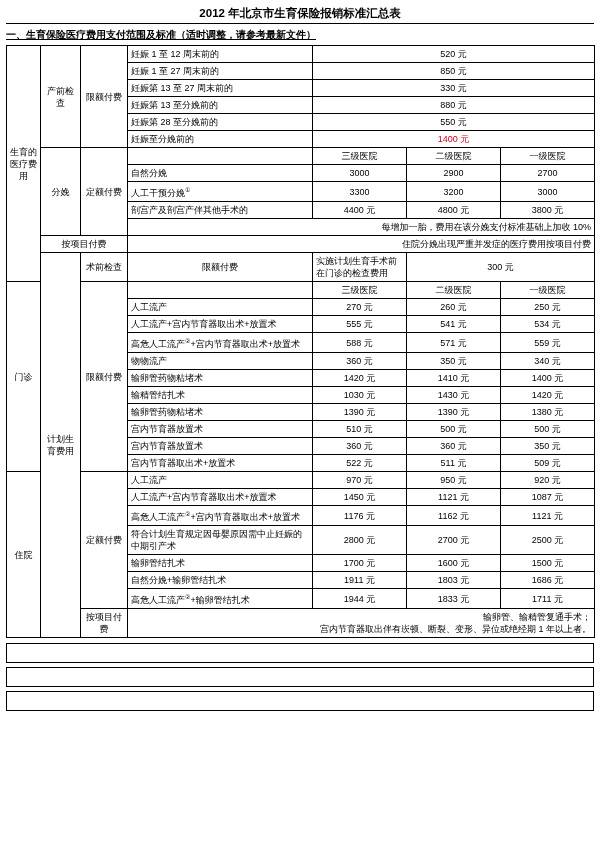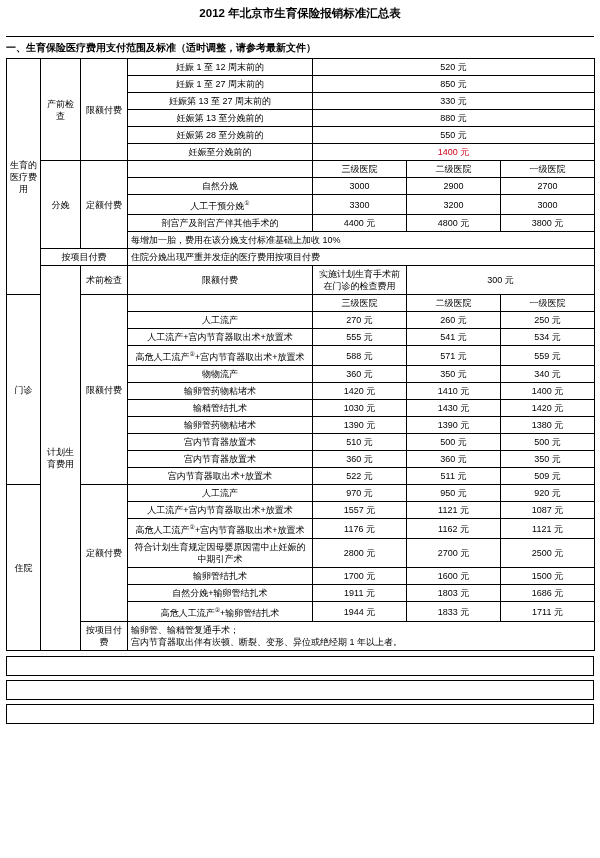--- a/index.html
+++ b/index.html
@@ -19,52 +19,53 @@
     width: 600px;
     height: 858px;
     box-sizing: border-box;
     padding: 4px 6px 0 6px;
   }
   .doc-title {
     text-align: center;
     font-size: 11.5px;
     font-weight: bold;
     line-height: 15px;
-    padding-bottom: 15px;
+    padding-bottom: 2px;
     border-bottom: 1.2px solid #000;
     margin: 2px 0 0 0;
   }
   .section-note {
     font-size: 10px;
     font-weight: bold;
     line-height: 15px;
     padding: 3px 0 3px 0;
+    text-decoration: underline;
   }
   table.main {
     border-collapse: collapse;
     width: 588px;
     table-layout: fixed;
   }
   table.main td {
     border: 0.8px solid #000;
     padding: 2px 3px;
     font-size: 9px;
     line-height: 12px;
     vertical-align: middle;
     word-break: break-all;
   }
   .v-label {
     text-align: center;
     font-size: 9.5px;
     line-height: 13px;
   }
   .c { text-align: center; }
-  .l { text-align: center; }
+  .l { text-align: left; }
   .red { color: #d0021b; }
-  .merge-note { text-align: left; }
+  .merge-note { text-align: right; }
   .bottom-boxes {
     margin-top: 5px;
     width: 588px;
   }
   .bottom-boxes .bb {
     border: 0.8px solid #000;
     height: 20px;
     margin-bottom: 4px;
     box-sizing: border-box;
   }
@@ -234,21 +235,21 @@
       <tr>
         <td class="v-label" rowspan="8">住院</td>
         <td class="v-label" rowspan="7">定额付费</td>
         <td class="l">人工流产</td>
         <td class="c">970 元</td>
         <td class="c">950 元</td>
         <td class="c">920 元</td>
       </tr>
       <tr>
         <td class="l">人工流产+宫内节育器取出术+放置术</td>
-        <td class="c">1557 元</td>
+        <td class="c">1450 元</td>
         <td class="c">1121 元</td>
         <td class="c">1087 元</td>
       </tr>
       <tr>
         <td class="l"><span>高危人工流产</span><sup>②</sup><span>+宫内节育器取出术+放置术</span></td>
         <td class="c">1176 元</td>
         <td class="c">1162 元</td>
         <td class="c">1121 元</td>
       </tr>
       <tr>

